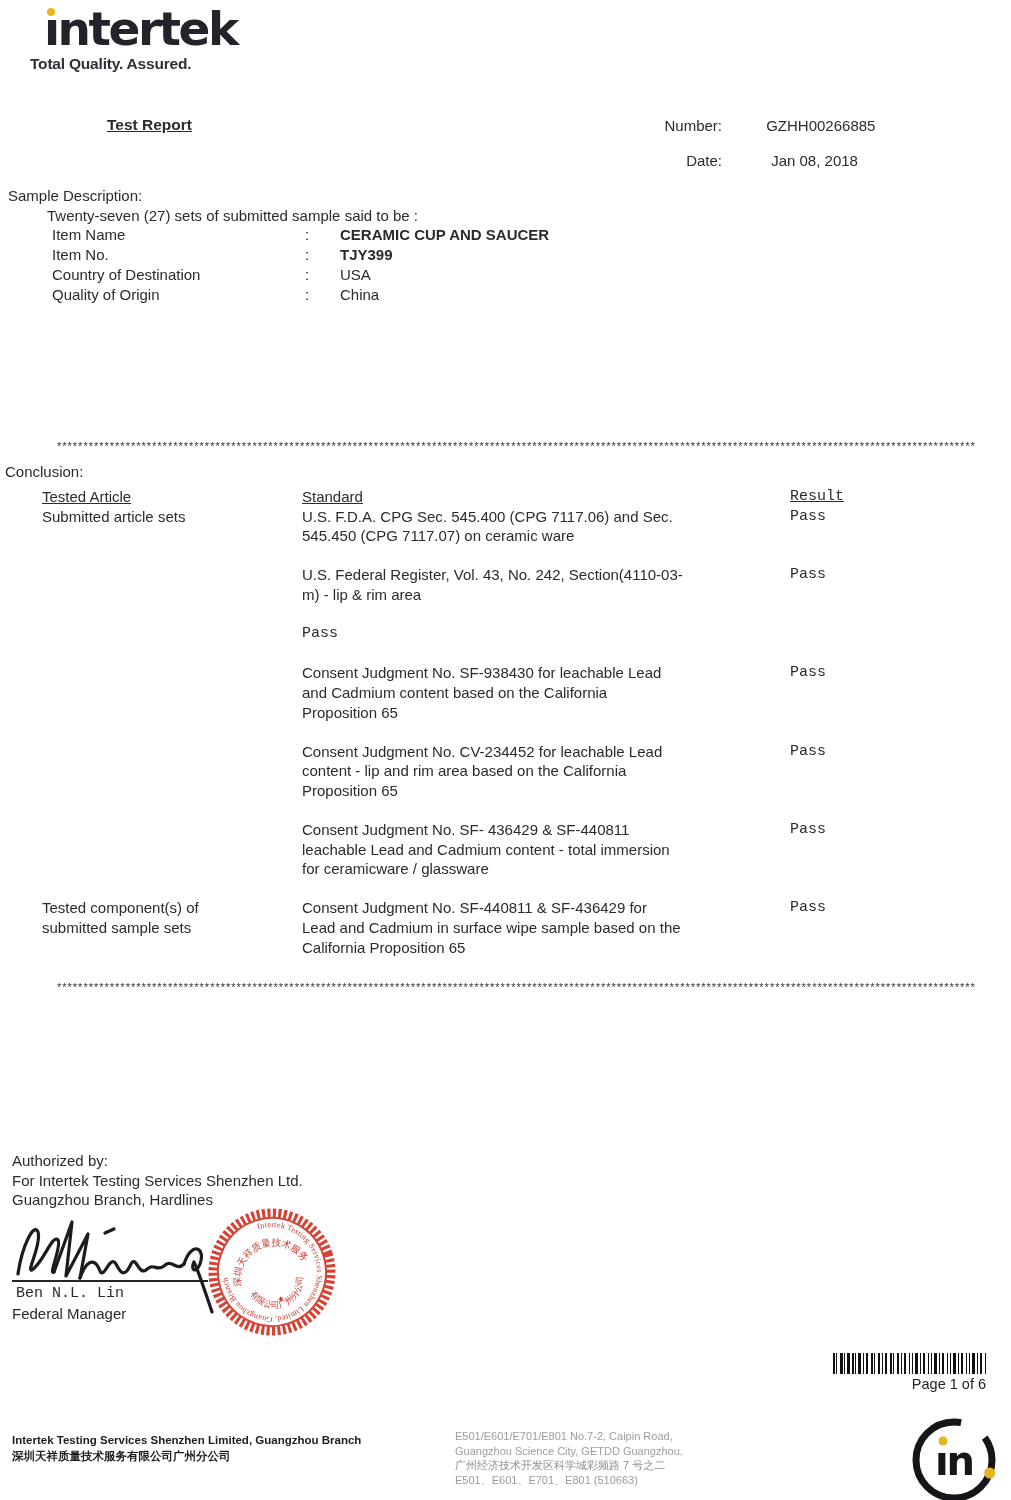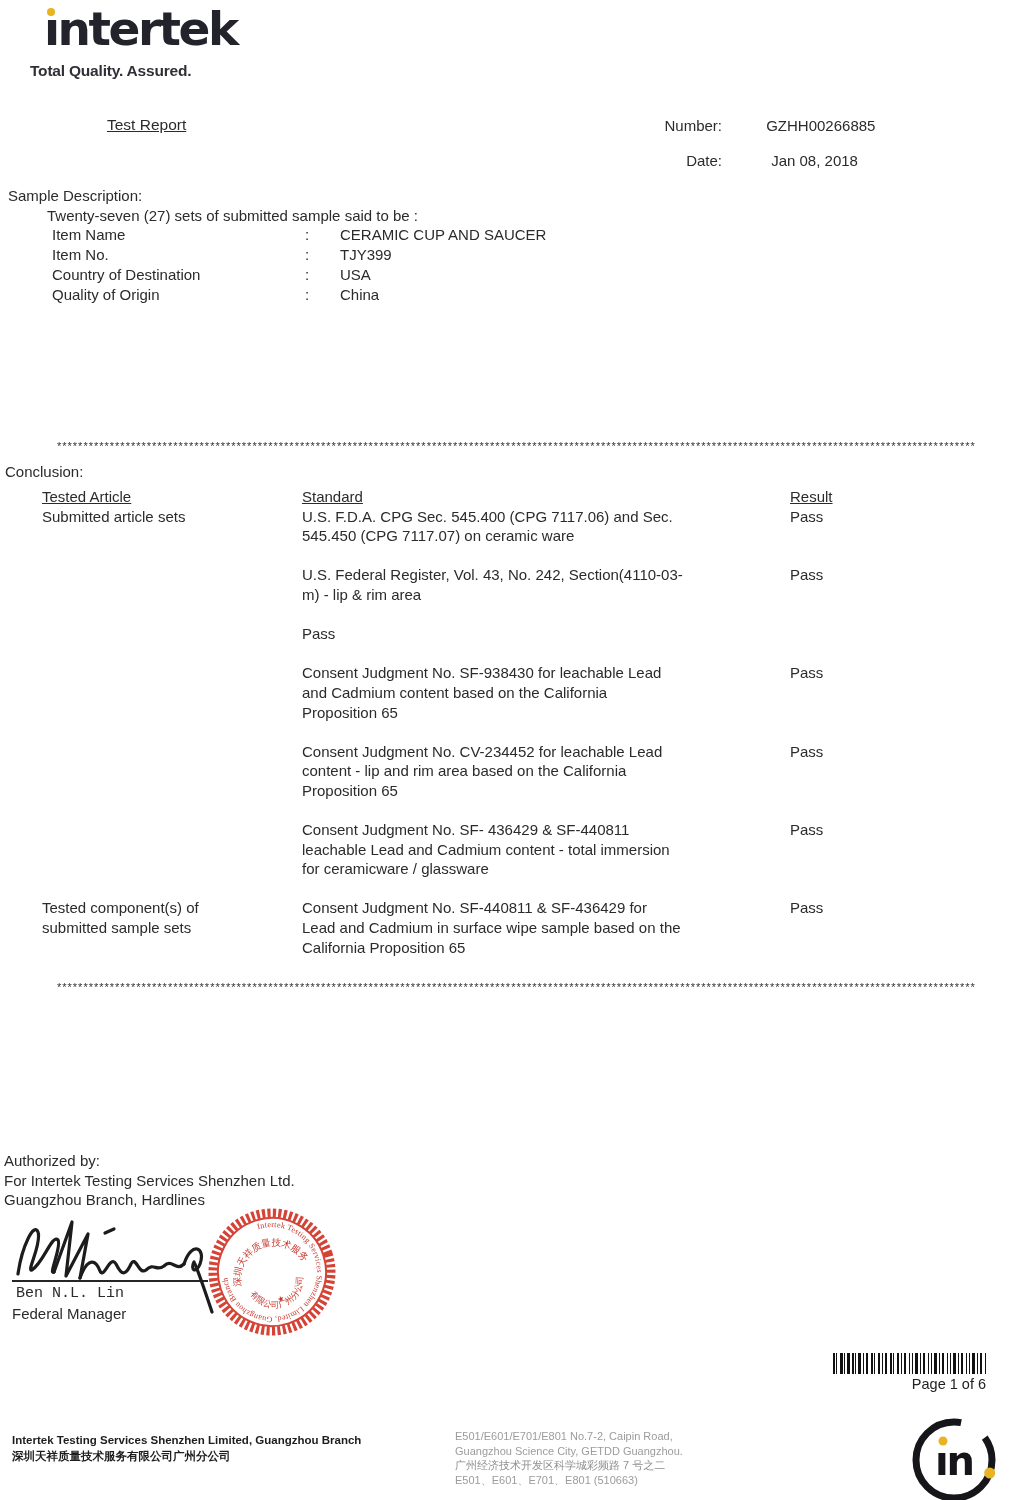--- a/index.html
+++ b/index.html
@@ -1,28 +1,28 @@
 <!DOCTYPE html>
 <html><head>
 <meta charset="utf-8">
 <style>
   html,body{margin:0;padding:0;background:#fff;}
   .page{position:relative;width:1011px;height:1500px;background:#fff;overflow:hidden;
         font-family:"Liberation Sans","DejaVu Sans",sans-serif;color:#2b2b2b;font-size:15px;}
   .abs{position:absolute;}
-  .bold{font-weight:normal;}
+  .bold{font-weight:bold;}
   .ul{text-decoration:underline;}
   .prelines{white-space:pre-line;}
 
   
   .logo{left:30px;top:4px;}
   .wordmark{font-family:"DejaVu Sans",sans-serif;font-weight:700;font-size:47px;line-height:50px;
             letter-spacing:-2.5px;color:#23232b;padding-left:14px;}
   .logo-dot{position:absolute;left:17px;top:4px;width:8px;height:8px;border-radius:50%;background:#e8b422;}
-  .tagline{font-size:15.5px;font-weight:700;color:#2f2f35;margin-top:8px;letter-spacing:-0.2px;}
+  .tagline{font-size:15.5px;font-weight:700;color:#2f2f35;margin-top:1px;letter-spacing:-0.2px;}
 
   .report-title{left:107px;top:116px;font-size:15.5px;}
   .hdr-lbl{width:70px;text-align:right;display:inline-block;}
 
   
   .sd{left:8px;top:186px;line-height:19.7px;}
   .sd-intro{margin-left:39px;}
   .frow{display:flex;margin-left:44px;}
   .f-label{width:253px;}
   .f-colon{width:35px;}
@@ -30,24 +30,24 @@
   .sep{left:57px;width:918px;height:14px;overflow:hidden;font-size:11px;letter-spacing:1px;
        white-space:nowrap;color:#333;line-height:12px;}
 
   
   .concl-label{left:5px;top:463px;}
   .ctable{left:42px;top:487px;width:930px;line-height:19.6px;}
   .crow{display:flex;margin-bottom:19.6px;}
   .crow.head{margin-bottom:0;}
   .c-article{width:260px;}
   .c-standard{width:478px;padding-right:10px;}
-  .c-result{width:90px;}
-
-  
-  .auth{left:4px;top:1151px;line-height:19.7px;}
+  .c-result{width:90px;font-family:Liberation Mono, monospace;}
+
+  
+  .auth{left:12px;top:1151px;line-height:19.7px;}
   .sig-underline{left:12px;top:1280px;width:196px;height:2px;background:#26262a;}
   .signer{left:12px;top:1284px;line-height:20px;}
   .signer .n{margin-left:4px;font-family:Liberation Mono, monospace;}
 
   
   .barcode{left:833px;top:1353px;width:153px;height:21px;
     background:repeating-linear-gradient(90deg,
       #111 0px,#111 1.5px,#fff 1.5px,#fff 3px,
       #111 3px,#111 4px,#fff 4px,#fff 6.5px,
       #111 6.5px,#111 9.5px,#fff 9.5px,#fff 11px,

